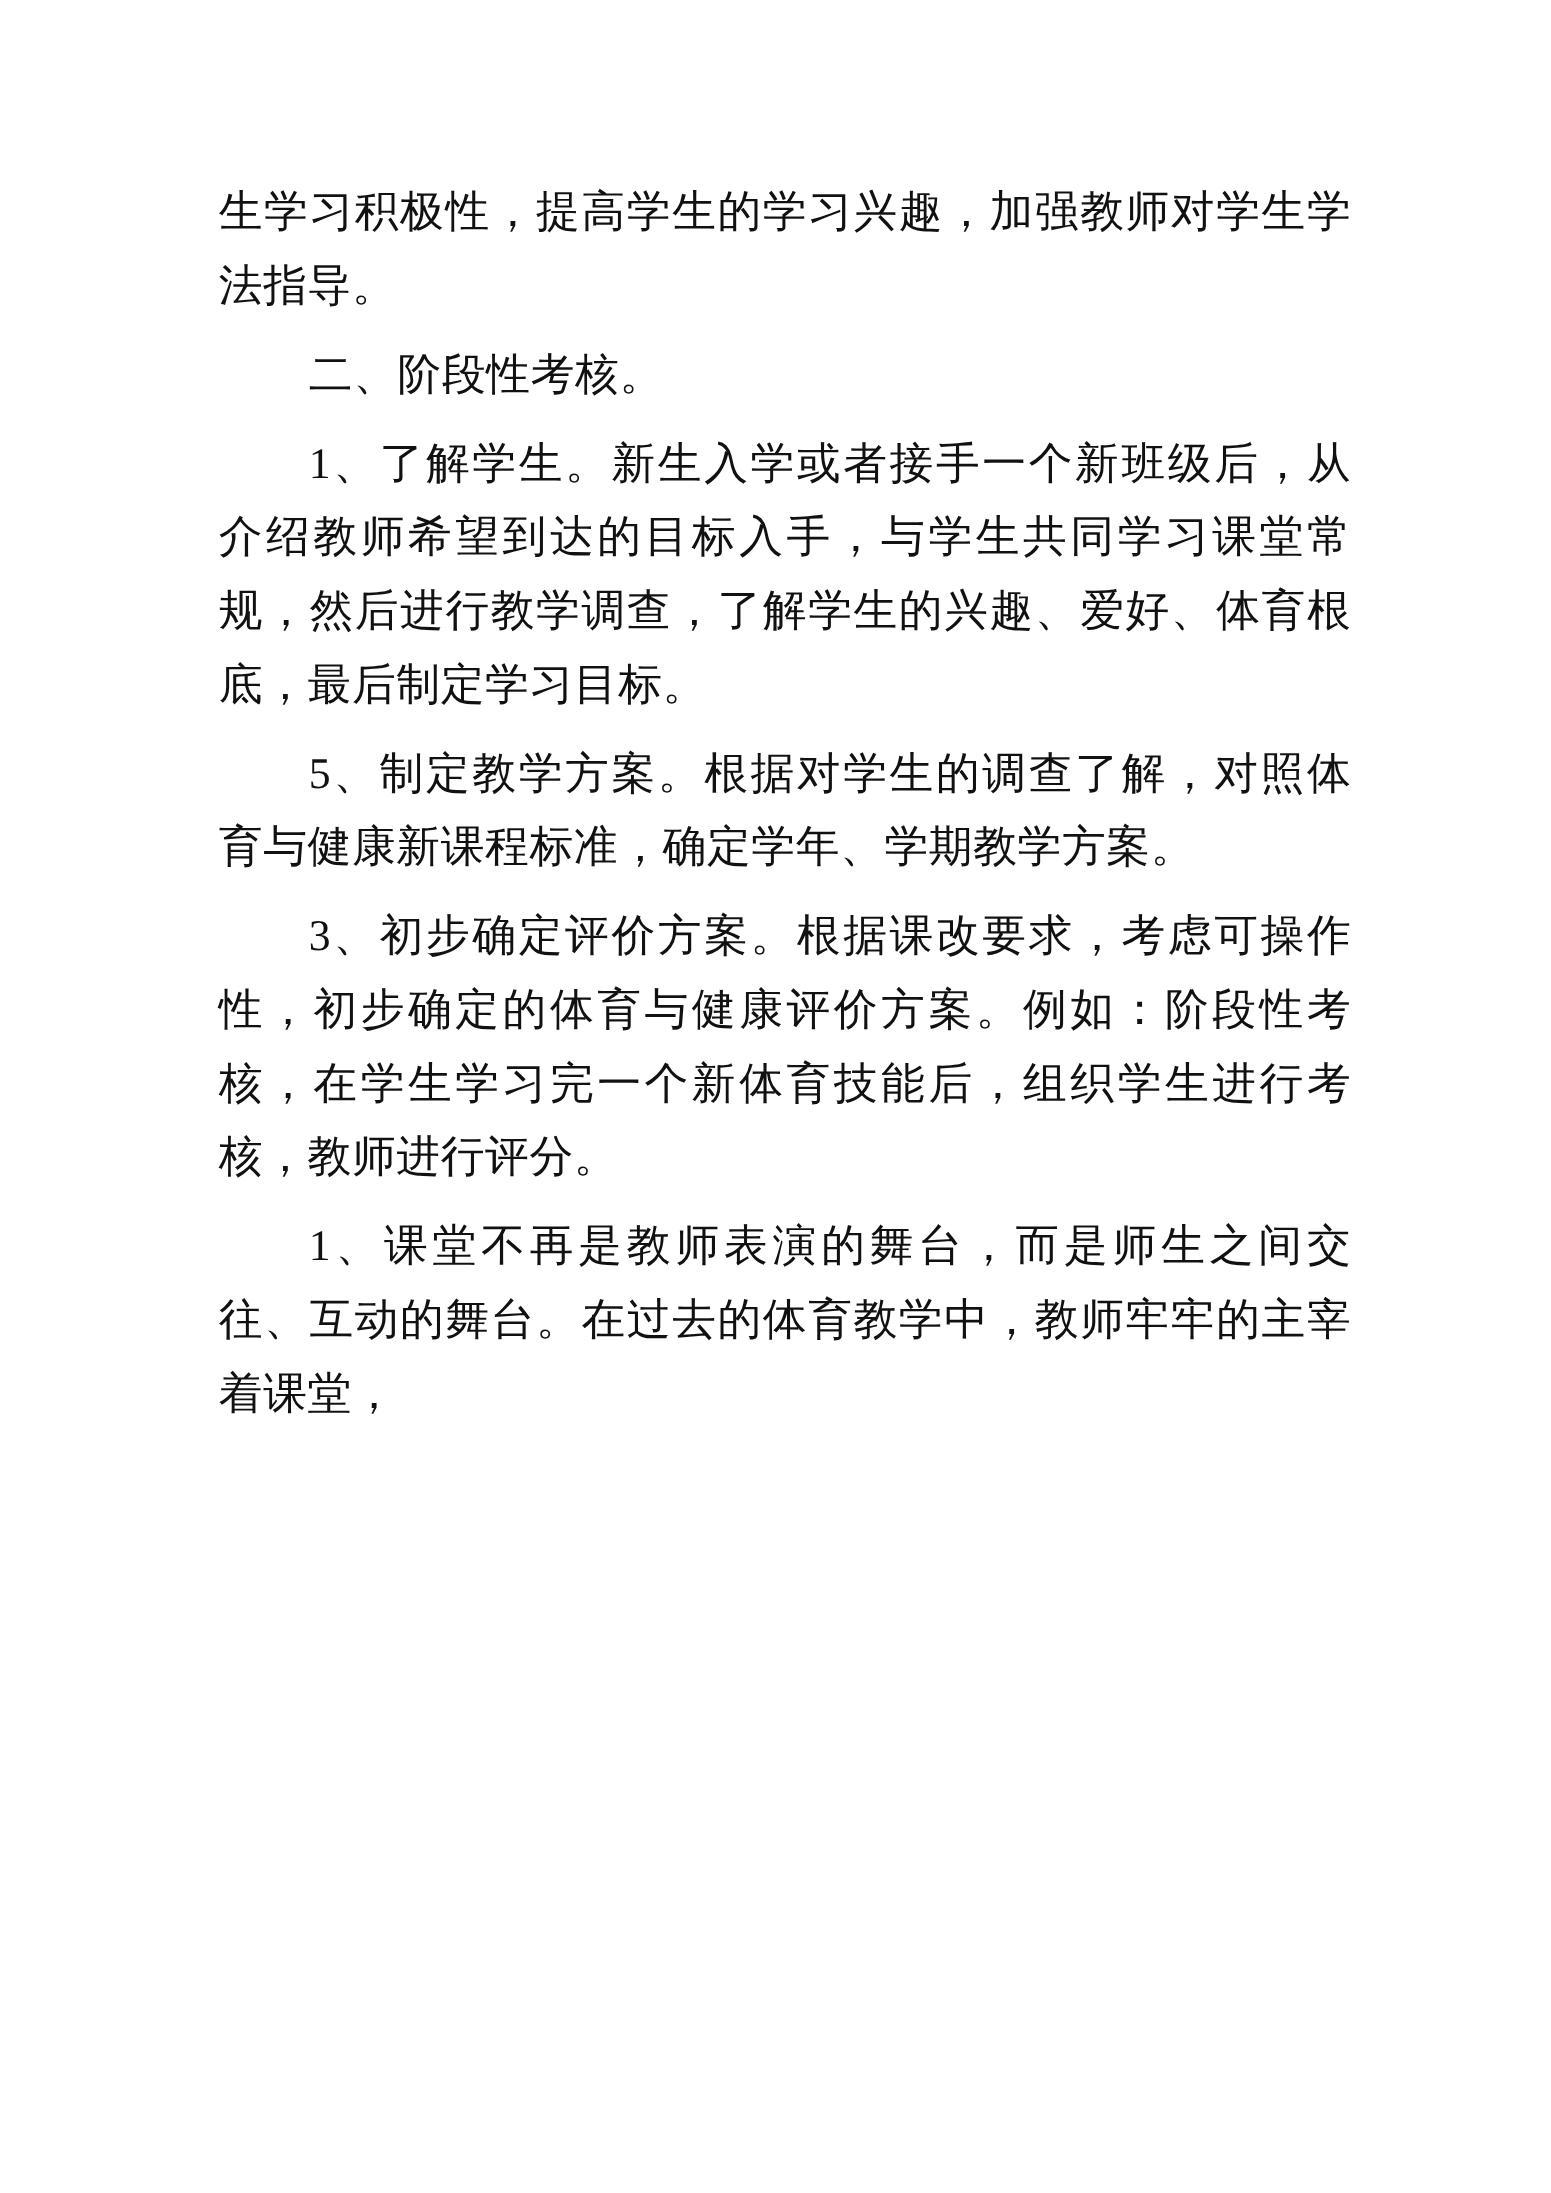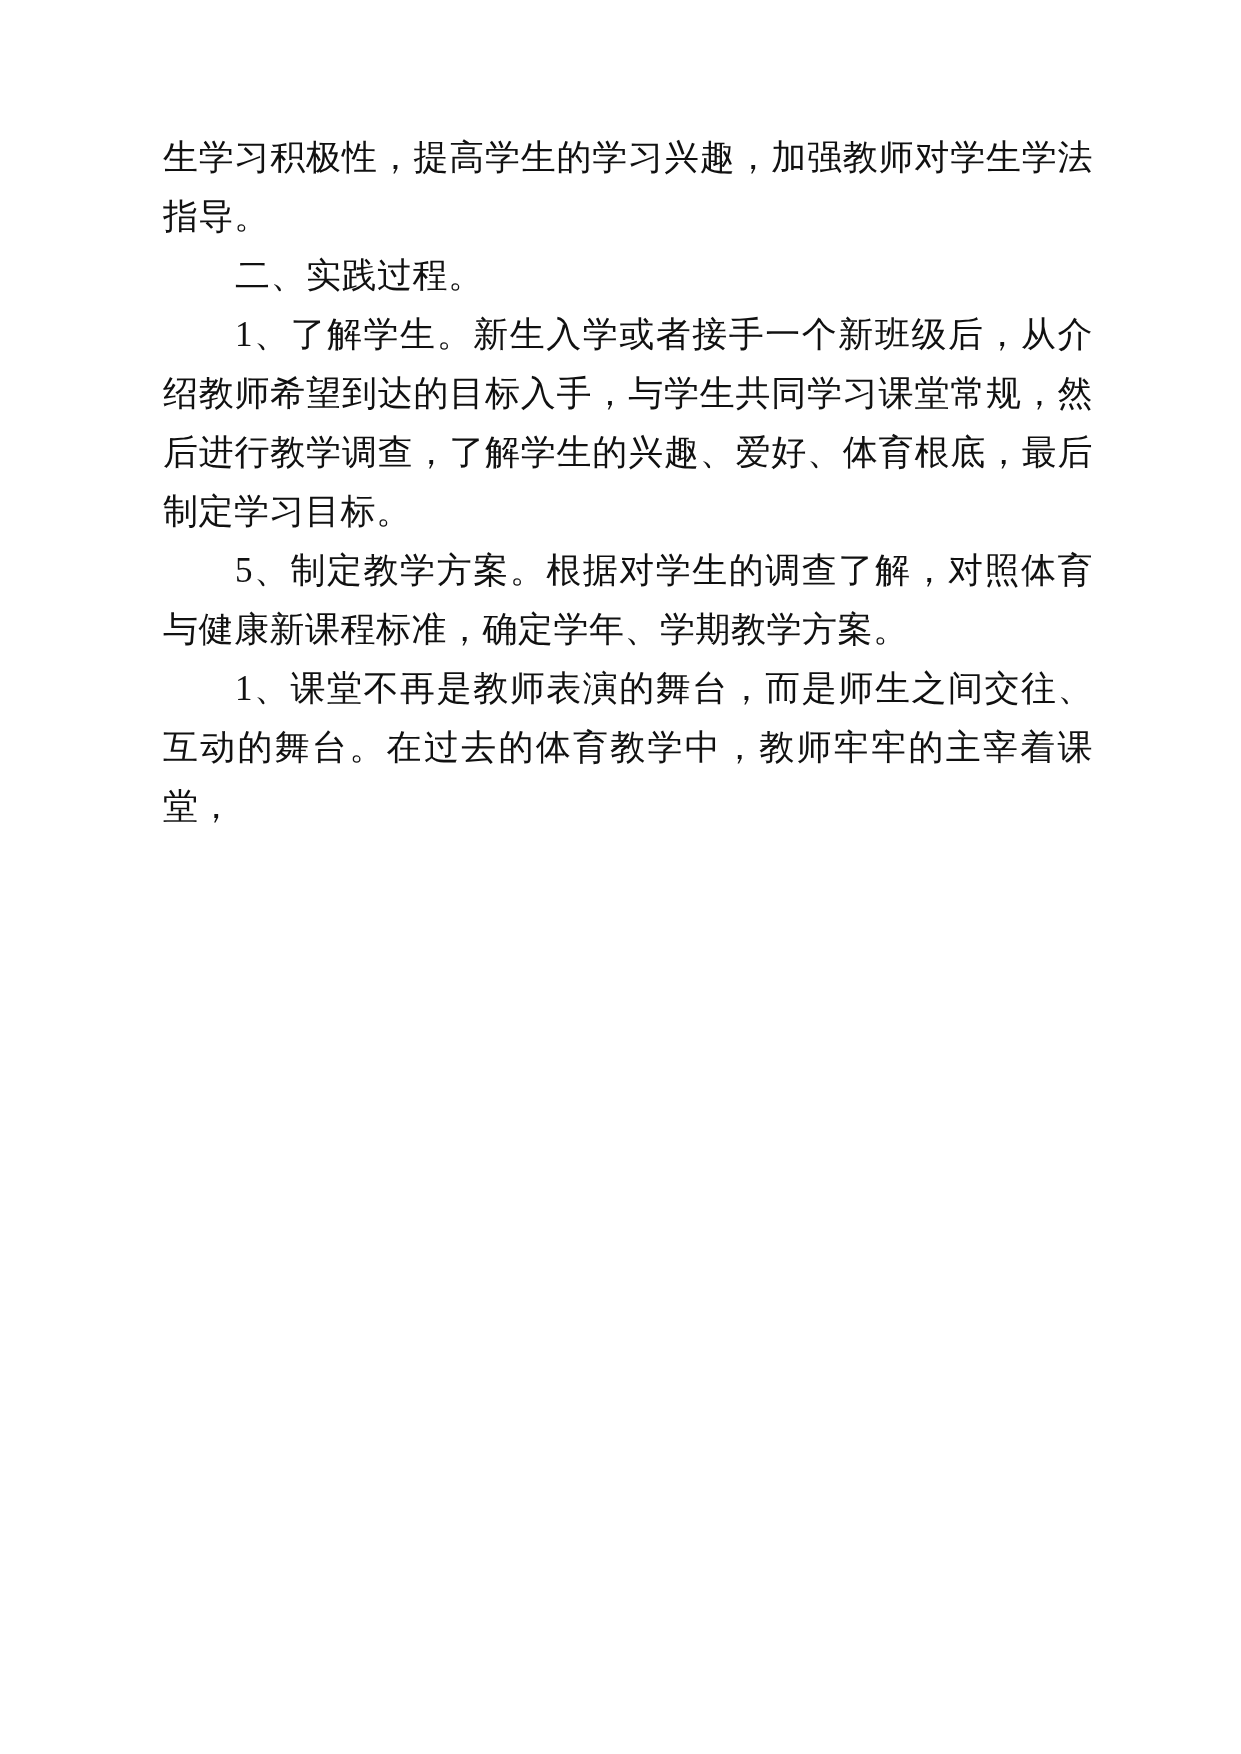--- a/index.html
+++ b/index.html
@@ -22,41 +22,42 @@
     width: 930px;
   }
   .para {
     font-family: "Liberation Serif", "DejaVu Serif", serif;
     font-size: 35px;
     line-height: 59px;
     color: #111111;
     text-align: justify;
     text-justify: inter-ideograph;
     letter-spacing: 0.5px;
-    margin: 0;
+    margin: 12px;
     white-space: pre-wrap;
   }
   .indent {
     text-indent: 72px;
   }
 </style>
 </head>
 <body>
 
 <div class="page">
   <div class="content">
 
     <p class="para">生学习积极性，提高学生的学习兴趣，加强教师对学生学法指导。</p>
 
 
 
-    <p class="para indent">二、实践过程。</p>
+    <p class="para indent">二、阶段性考核。</p>
 
     <p class="para indent">1、了解学生。新生入学或者接手一个新班级后，从介绍教师希望到达的目标入手，与学生共同学习课堂常规，然后进行教学调查，了解学生的兴趣、爱好、体育根底，最后制定学习目标。</p>
 
     <p class="para indent">5、制定教学方案。根据对学生的调查了解，对照体育与健康新课程标准，确定学年、学期教学方案。</p>
 
+    <p class="para indent">3、初步确定评价方案。根据课改要求，考虑可操作性，初步确定的体育与健康评价方案。例如：阶段性考核，在学生学习完一个新体育技能后，组织学生进行考核，教师进行评分。</p>
 
 
     <p class="para indent">1、课堂不再是教师表演的舞台，而是师生之间交往、互动的舞台。在过去的体育教学中，教师牢牢的主宰着课堂，</p>
 
   </div>
 </div>
 
 </body></html>

